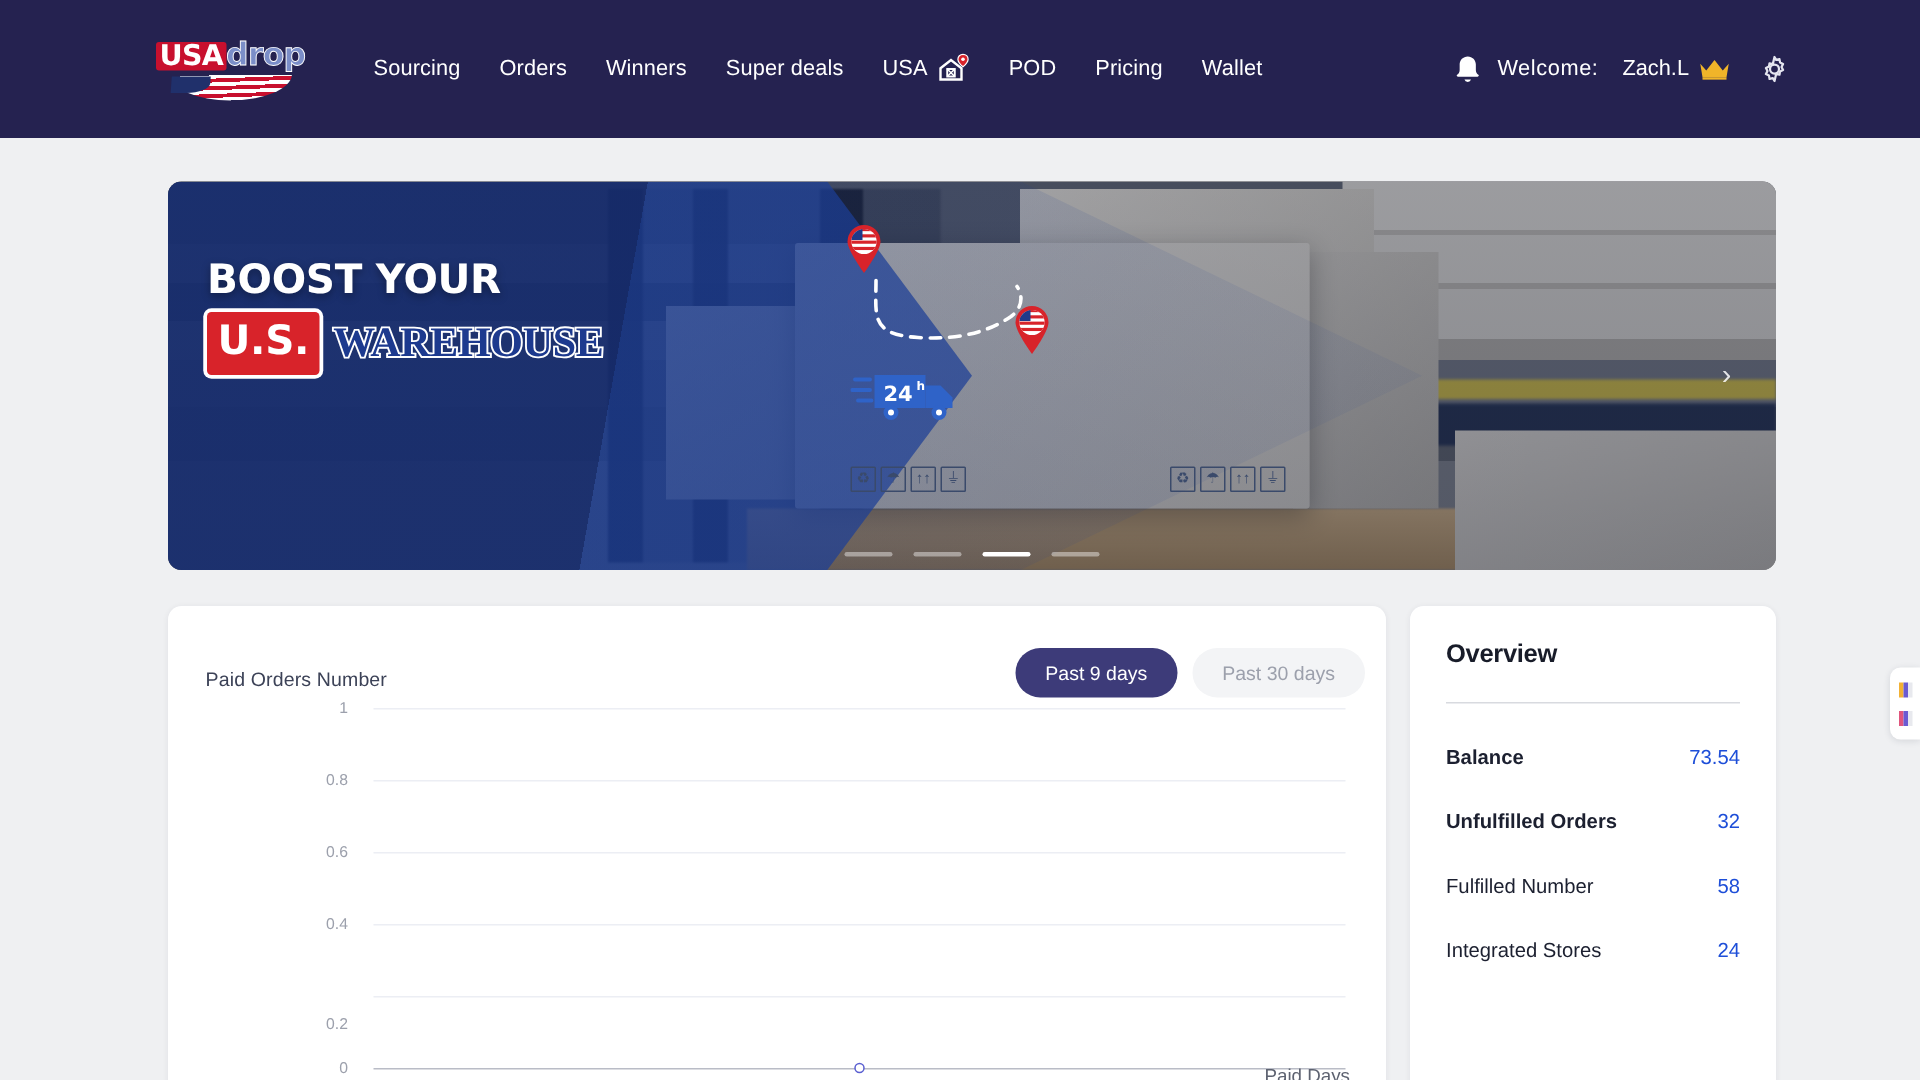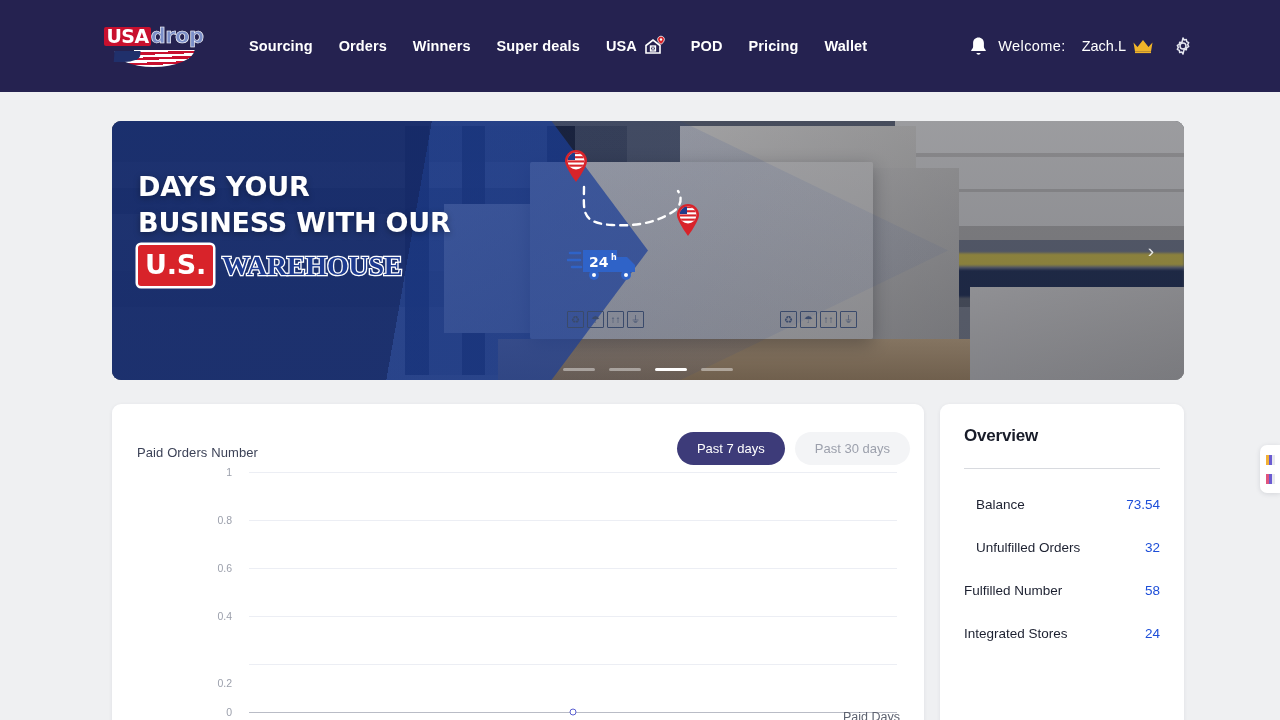--- a/index.html
+++ b/index.html
@@ -43,21 +43,21 @@
     border-radius:0 0 50% 50% / 0 0 100% 100%;
     transform:skewX(-4deg);
     position:relative;
   }
   .logo-swoosh::before{
     content:""; position:absolute; left:0; top:1px; width:26px; height:11px;
     background:#20306b; border-radius:0 0 60% 0;
   }
 
   .nav {
-    display:flex; align-items:center; margin-left:40px; gap:0;font-weight:bold;
+    display:flex; align-items:center; margin-left:40px; gap:0;
   }
   .nav-item {
     color:#ffffff; font-size:14.5px; padding:6px 13px;
     white-space:nowrap; cursor:pointer; display:flex; align-items:center;
     letter-spacing:0.1px;
   }
   .usa-icon { position:relative; margin-left:6px; width:22px; height:22px; display:inline-block; }
   .usa-icon svg { display:block; }
 
   .header-right {
@@ -283,21 +283,21 @@
   }
   .ov-rule {
     margin-top:22px; height:1px; background:#d8dadf;
   }
   .ov-row {
     display:flex; align-items:center; justify-content:space-between;
     margin-top:28px;
   }
   .ov-row:first-of-type { margin-top:36px; }
   .ov-label { font-size:13.5px; color:#1c2030; }
-  .ov-label.bold { font-weight:normal;margin-left:12px; }
+  .ov-label.bold { font-weight:bold; }
   .ov-value { font-size:13.5px; color:#1d4ed8; }
 
   
   .side-widget {
     position:absolute; right:0; top:445px;
     width:20px; height:48px;
     background:#ffffff; border-radius:7px 0 0 7px;
     box-shadow:0 1px 5px rgba(30,35,60,.13);
     display:flex; flex-direction:column; align-items:center;
     justify-content:space-around; padding:5px 0; cursor:pointer; overflow:hidden;
@@ -449,22 +449,21 @@
   </div>
 
   <div class="cargo-icons ci-1">
     <span class="ci">♻</span>
     <span class="ci">☂</span>
     <span class="ci">↑↑</span>
     <span class="ci">⏚</span>
   </div>
 
   <div class="banner-headline">
-    <span class="bh-line">DAYS YOUR</span>
-    <span class="bh-line">BUSINESS WITH OUR</span>
+    <span class="bh-line">BOOST YOUR</span>
     <span class="bh-last">
       <span class="bh-us">U.S.</span>
       <span class="bh-warehouse">WAREHOUSE</span>
     </span>
   </div>
 
 
   <div class="cargo-icons ci-2">
     <span class="ci">♻</span>
     <span class="ci">☂</span>
@@ -479,21 +478,21 @@
     <span class="dot"></span>
     <span class="dot active"></span>
     <span class="dot"></span>
   </div>
 </div>
 
 <div class="chart-card">
   <div class="chart-title">Paid Orders Number</div>
 
   <div class="range-toggle">
-    <button class="range-btn active">Past 7 days</button>
+    <button class="range-btn active">Past 9 days</button>
     <button class="range-btn inactive">Past 30 days</button>
   </div>
 
   <div class="y-labels" id="yLabels">
       <div class="y-lab" style="top: 0px;">1</div>
       <div class="y-lab" style="top: 48px;">0.8</div>
       <div class="y-lab" style="top: 96px;">0.6</div>
       <div class="y-lab" style="top: 144px;">0.4</div>
       <div class="y-lab" style="top: 192px; margin-top: 19px;">0.2</div>
       <div class="y-lab" style="top: 240px;">0</div>

